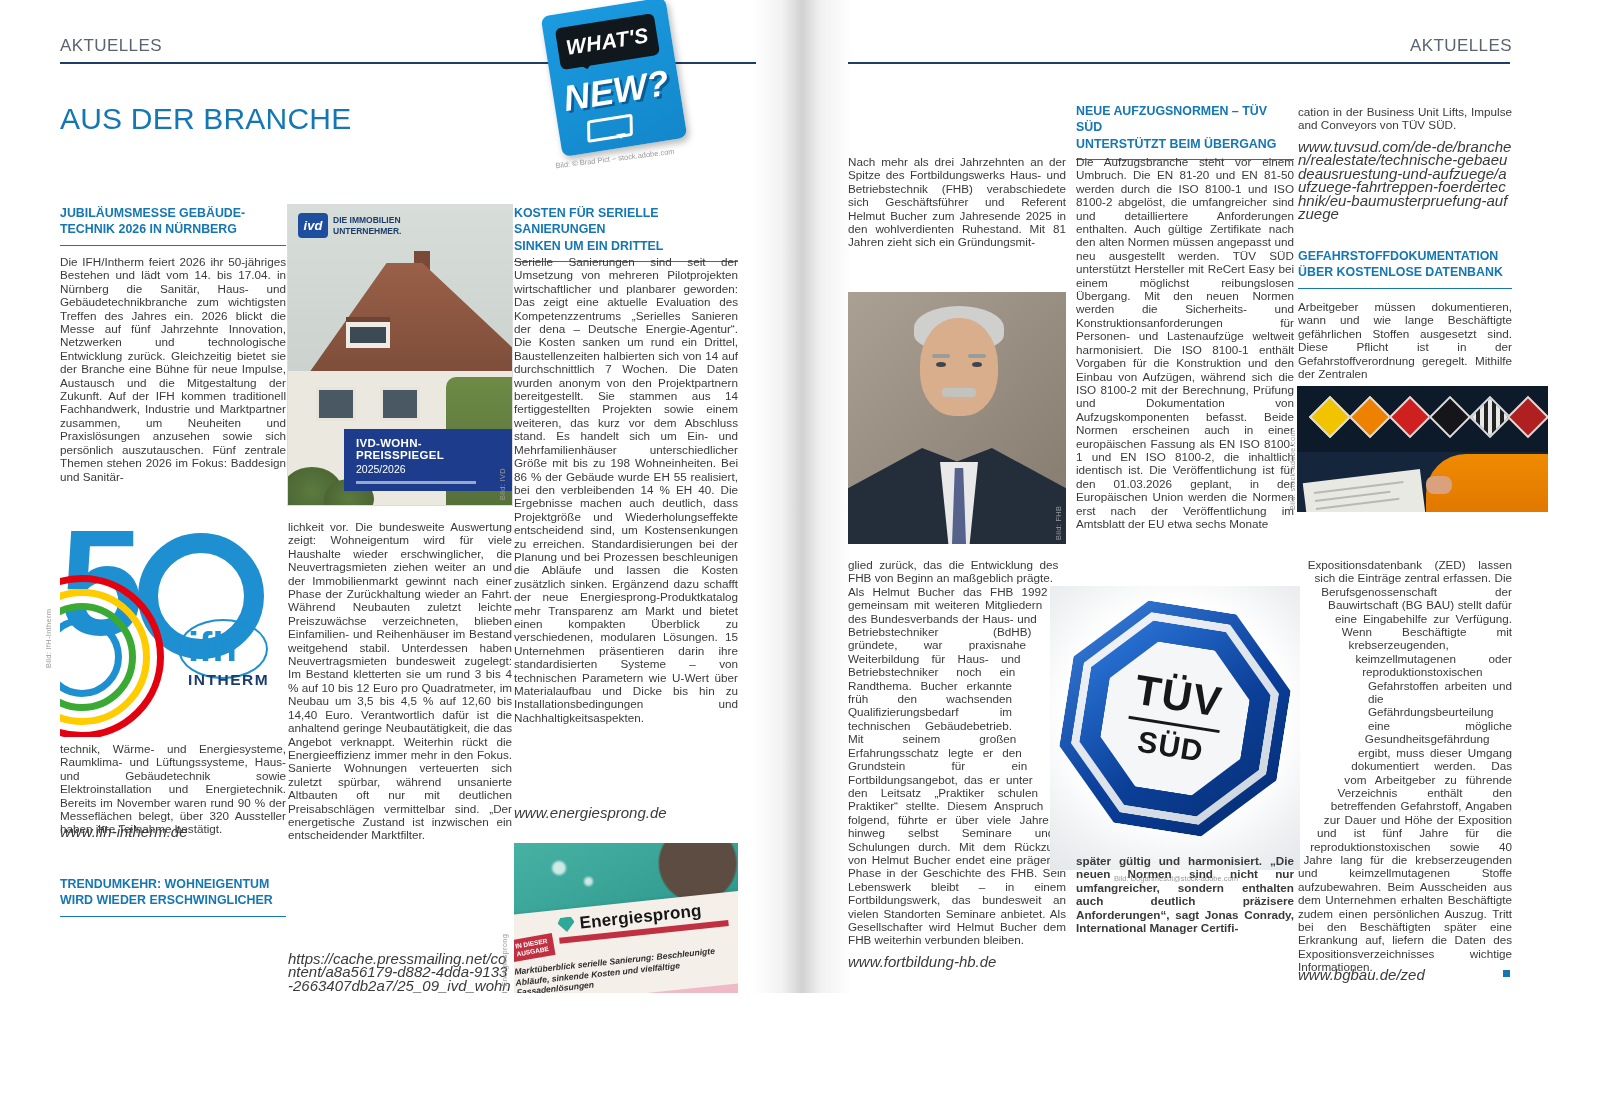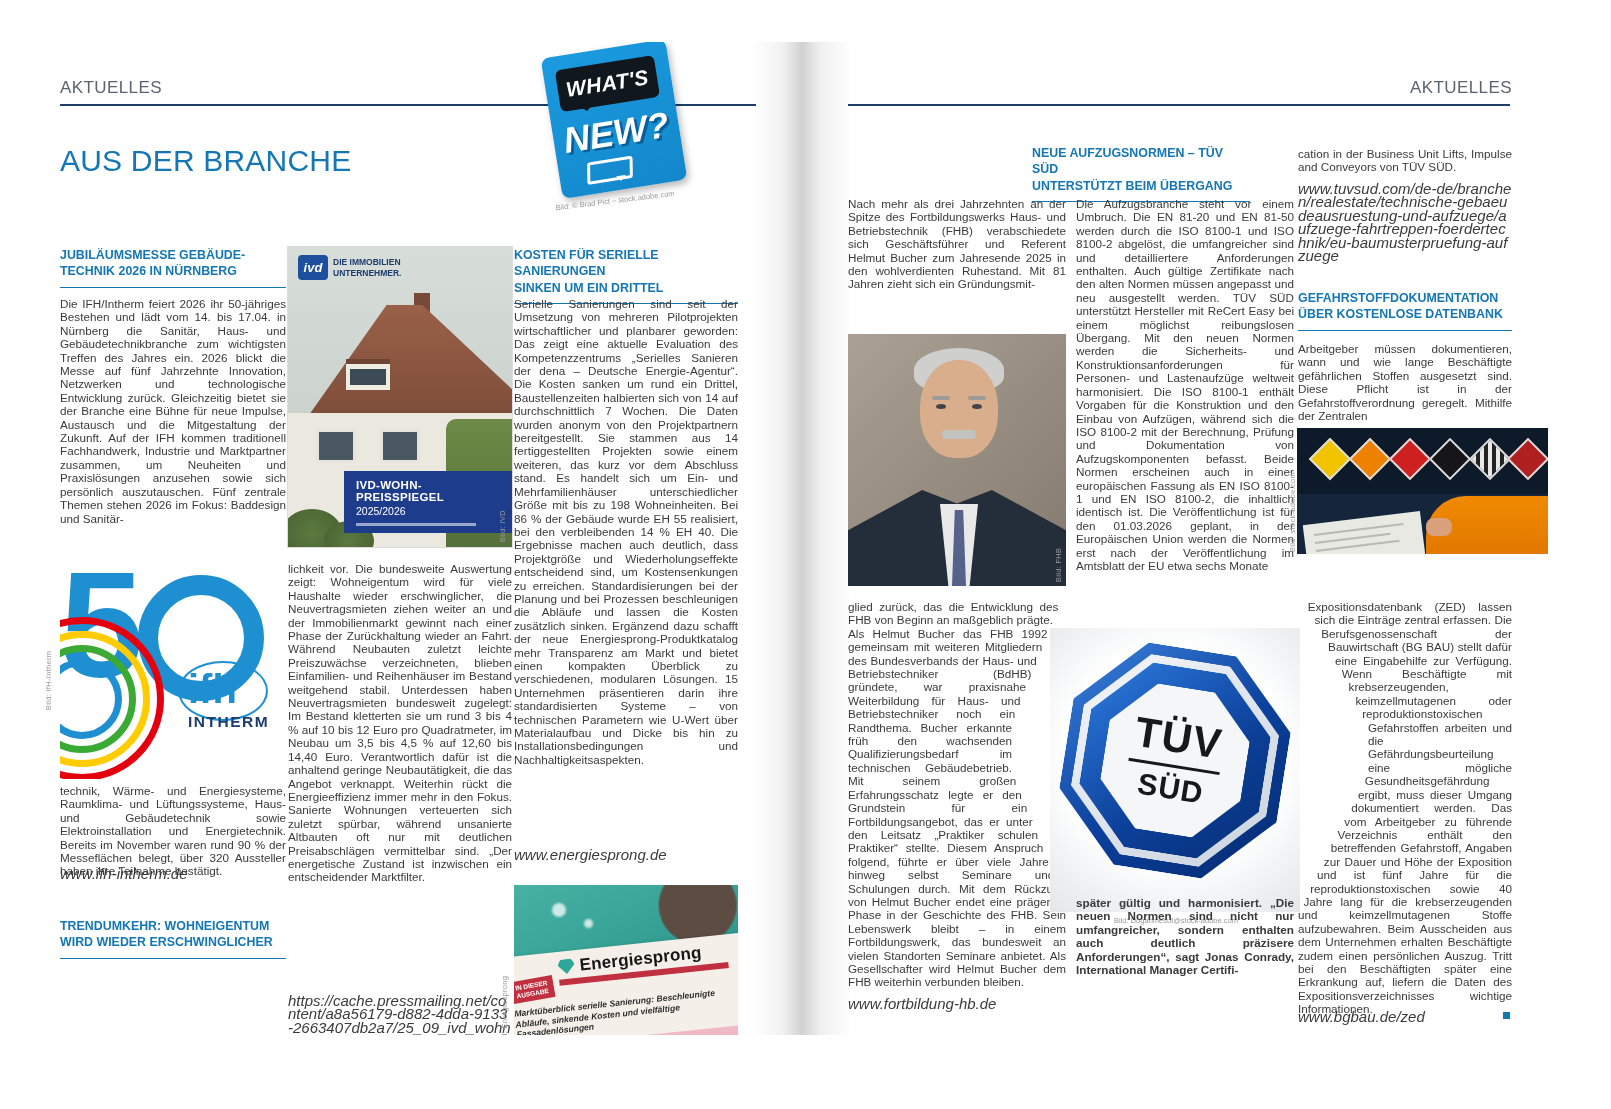--- a/index.html
+++ b/index.html
@@ -1,17 +1,17 @@
 <!DOCTYPE html>
 <html lang="de"><head>
 <meta charset="utf-8">
 <style>
   html,body{margin:0;padding:0;background:#ffffff;}
   #spread{position:relative;width:1611px;height:993px;background:#ffffff;overflow:hidden;
-          font-family:"Liberation Sans",sans-serif;color:#3a3a3a;margin-top:42px;}
+          font-family:"Liberation Sans",sans-serif;color:#3a3a3a;}
   .abs{position:absolute;}
   
   .runhead{font-size:17px;color:#5a6470;letter-spacing:.4px;}
   .hrule{height:2px;background:#1d3e66;}
   .sectitle{font-size:30px;color:#1477b4;letter-spacing:.2px;}
   
   .colhead{font-size:12.4px;font-weight:bold;color:#1477b4;line-height:1.32;white-space:pre-line;
            border-bottom:1px solid #1477b4;padding-bottom:7px;}
   .bodytxt{font-size:11.7px;line-height:13.4px;text-align:justify;color:#3a3a3a;
            hyphens:auto;-webkit-hyphens:auto;}
@@ -217,21 +217,21 @@
     <div class="pt-tie"></div>
   </div>
   <div class="abs caption-v" style="left:1054px;top:470px;height:70px;">Bild: FHB</div>
 
   <div class="abs" style="left:848px;top:558px;width:218px;">
     <div class="spacer-oct-right"></div>
     <span class="bodytxt" style="display:block;">glied zurück, das die Entwicklung des FHB von Beginn an maßgeblich prägte. Als Helmut Bucher das FHB 1992 gemeinsam mit weiteren Mitgliedern des Bundesverbands der Haus- und Betriebstechniker (BdHB) gründete, war praxisnahe Weiterbildung für Haus- und Betriebstechniker noch ein Randthema. Bucher erkannte früh den wachsenden Qualifizierungsbedarf im technischen Gebäudebetrieb. Mit seinem großen Erfahrungsschatz legte er den Grundstein für ein Fortbildungsangebot, das er unter den Leitsatz „Praktiker schulen Praktiker“ stellte. Diesem Anspruch folgend, führte er über viele Jahre hinweg selbst Seminare und Schulungen durch. Mit dem Rückzug von Helmut Bucher endet eine prägende Phase in der Geschichte des FHB. Sein Lebenswerk bleibt – in einem Fortbildungswerk, das bundesweit an vielen Standorten Seminare anbietet. Als Gesellschafter wird Helmut Bucher dem FHB weiterhin verbunden bleiben.</span>
   </div>
   <div class="abs linktxt" style="left:848px;top:955px;width:218px;">www.fortbildung-hb.de</div>
 
-  <div class="abs colhead" style="left:1032px;top:103px;width:218px;">NEUE AUFZUGSNORMEN – TÜV SÜD
+  <div class="abs colhead" style="left:1076px;top:103px;width:218px;">NEUE AUFZUGSNORMEN – TÜV SÜD
 UNTERSTÜTZT BEIM ÜBERGANG</div>
   <div class="abs bodytxt" style="left:1076px;top:155px;width:218px;">Die Aufzugsbranche steht vor einem Umbruch. Die EN 81-20 und EN 81-50 werden durch die ISO 8100-1 und ISO 8100-2 abgelöst, die umfangreicher sind und detailliertere Anforderungen enthalten. Auch gültige Zertifikate nach den alten Normen müssen angepasst und neu ausgestellt werden. TÜV SÜD unterstützt Hersteller mit ReCert Easy bei einem möglichst reibungslosen Übergang. Mit den neuen Normen werden die Sicherheits- und Konstruktionsanforderungen für Personen- und Lastenaufzüge weltweit harmonisiert. Die ISO 8100-1 enthält Vorgaben für die Konstruktion und den Einbau von Aufzügen, während sich die ISO 8100-2 mit der Berechnung, Prüfung und Dokumentation von Aufzugskomponenten befasst. Beide Normen erscheinen auch in einer europäischen Fassung als EN ISO 8100-1 und EN ISO 8100-2, die inhaltlich identisch ist. Die Veröffentlichung ist für den 01.03.2026 geplant, in der Europäischen Union werden die Normen erst nach der Veröffentlichung im Amtsblatt der EU etwa sechs Monate</div>
 
   <div class="abs tuvbg">
     <div class="oct tuv1">
       <div class="oct tuv2">
         <div class="oct tuv3">
           <div class="oct tuv4">
             <div class="tuv-t1">TÜV</div>
             <div class="tuv-div"></div>

